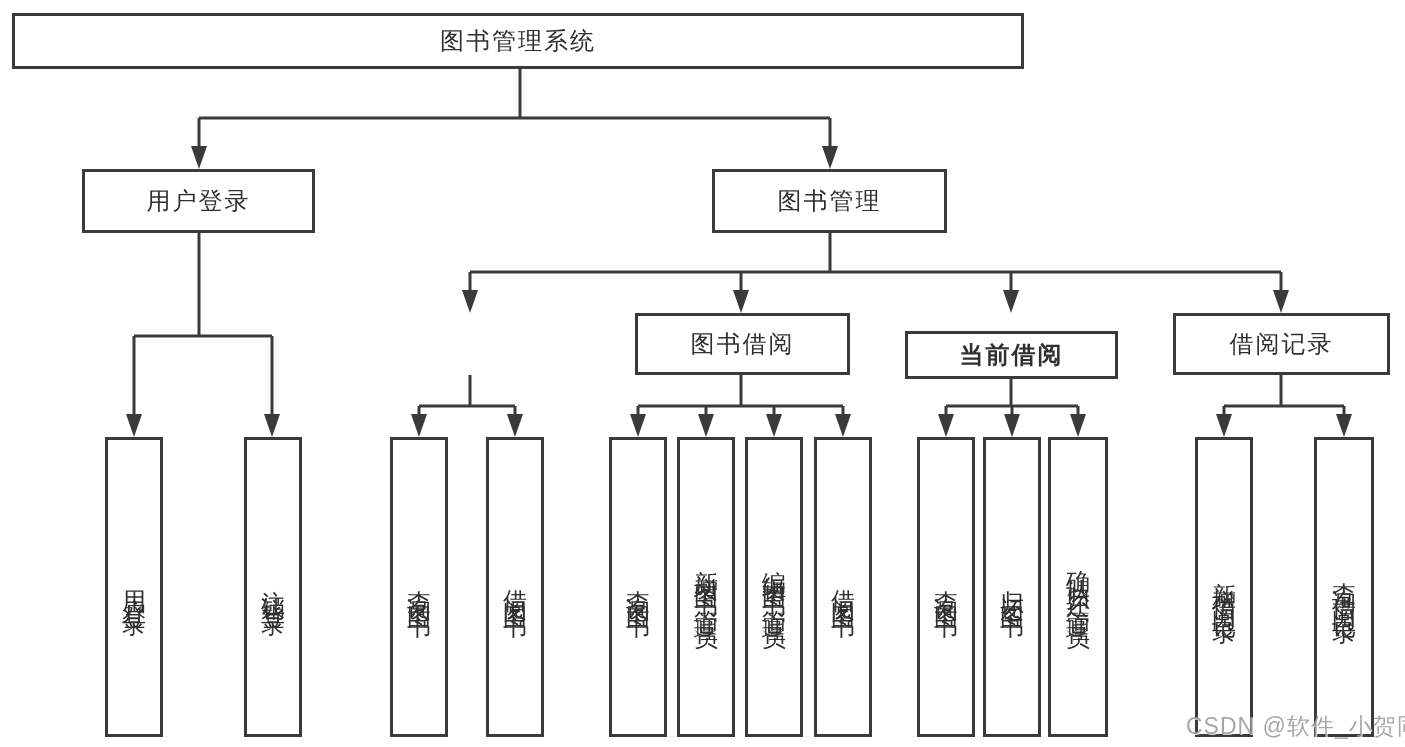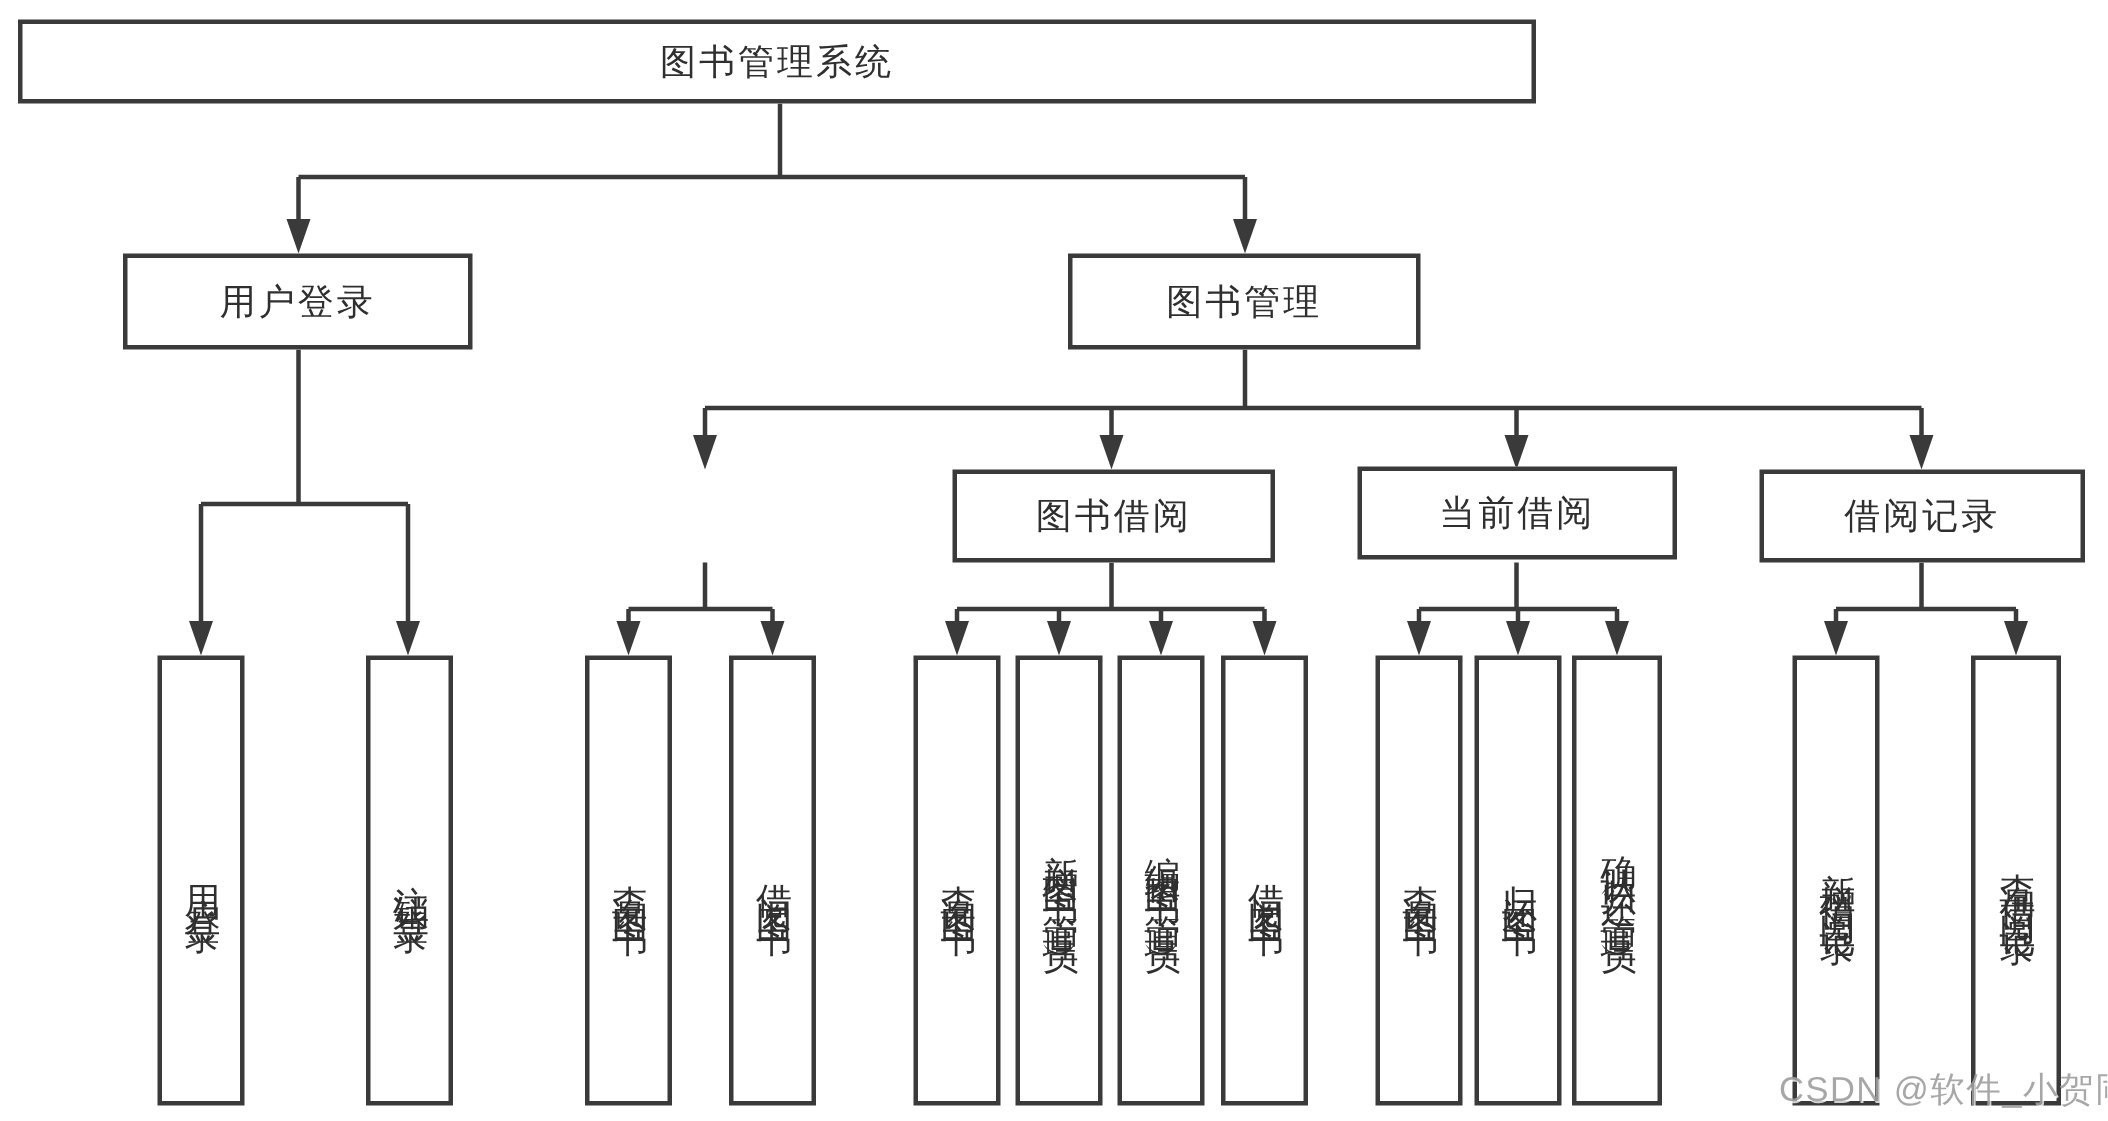--- a/index.html
+++ b/index.html
@@ -100,21 +100,21 @@
       <polygon points="1336,414 1352,414 1344,437"></polygon>
     </g>
   </svg>
 
   <div class="node" style="left:12px; top:13px; width:1012px; height:56px;">图书管理系统</div>
 
   <div class="node" style="left:82px; top:169px; width:233px; height:64px;">用户登录</div>
   <div class="node" style="left:712px; top:169px; width:235px; height:64px;">图书管理</div>
 
   <div class="node" style="left:635px; top:313px; width:215px; height:62px;">图书借阅</div>
-  <div class="node" style="left:905px; top:311px; width:213px; height:62px;">当前借阅</div>
+  <div class="node" style="left:905px; top:331px; width:213px; height:48px;font-weight:bold;">当前借阅</div>
   <div class="node" style="left:1173px; top:313px; width:217px; height:62px;">借阅记录</div>
 
   <div class="node vert" style="left:105px; top:437px; width:58px; height:300px;">用户登录</div>
   <div class="node vert" style="left:244px; top:437px; width:58px; height:300px;">注销登录</div>
 
   <div class="node vert" style="left:390px; top:437px; width:58px; height:300px;">查询图书</div>
   <div class="node vert" style="left:486px; top:437px; width:58px; height:300px;">借阅图书</div>
 
   <div class="node vert" style="left:609px; top:437px; width:58px; height:300px;">查询图书</div>
   <div class="node vert" style="left:677px; top:437px; width:58px; height:300px;">新增图书（管理员）</div>

